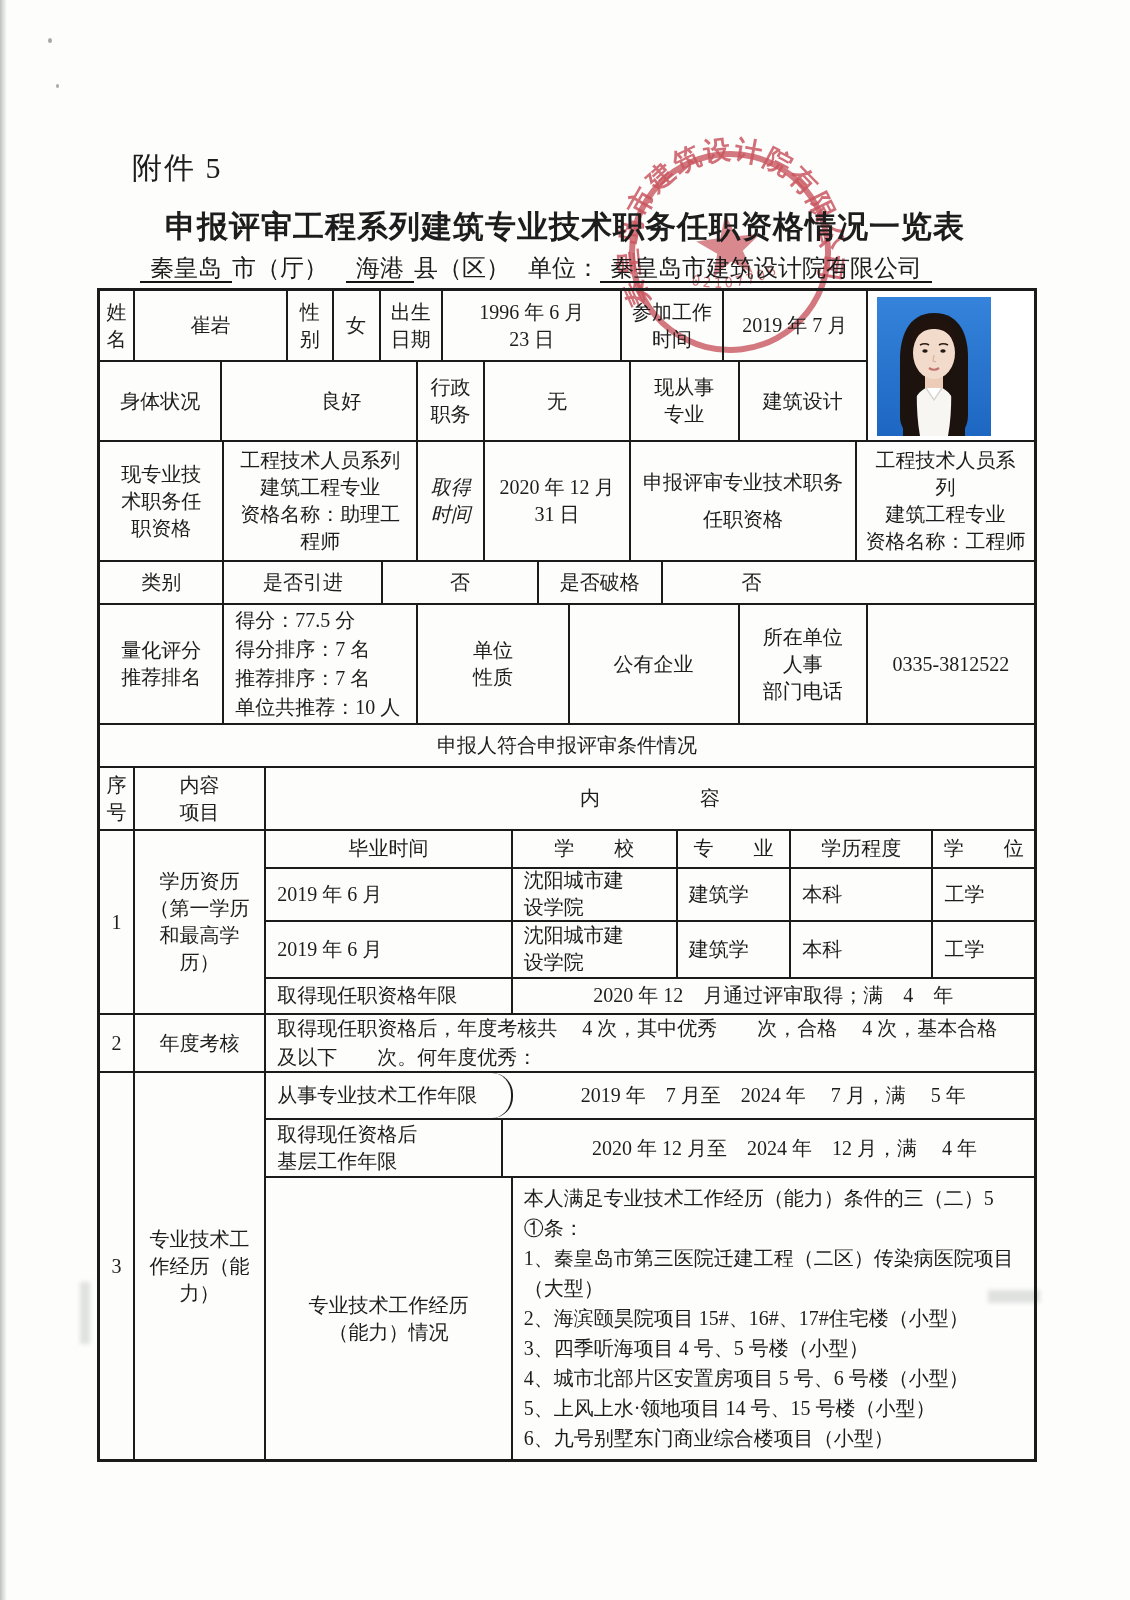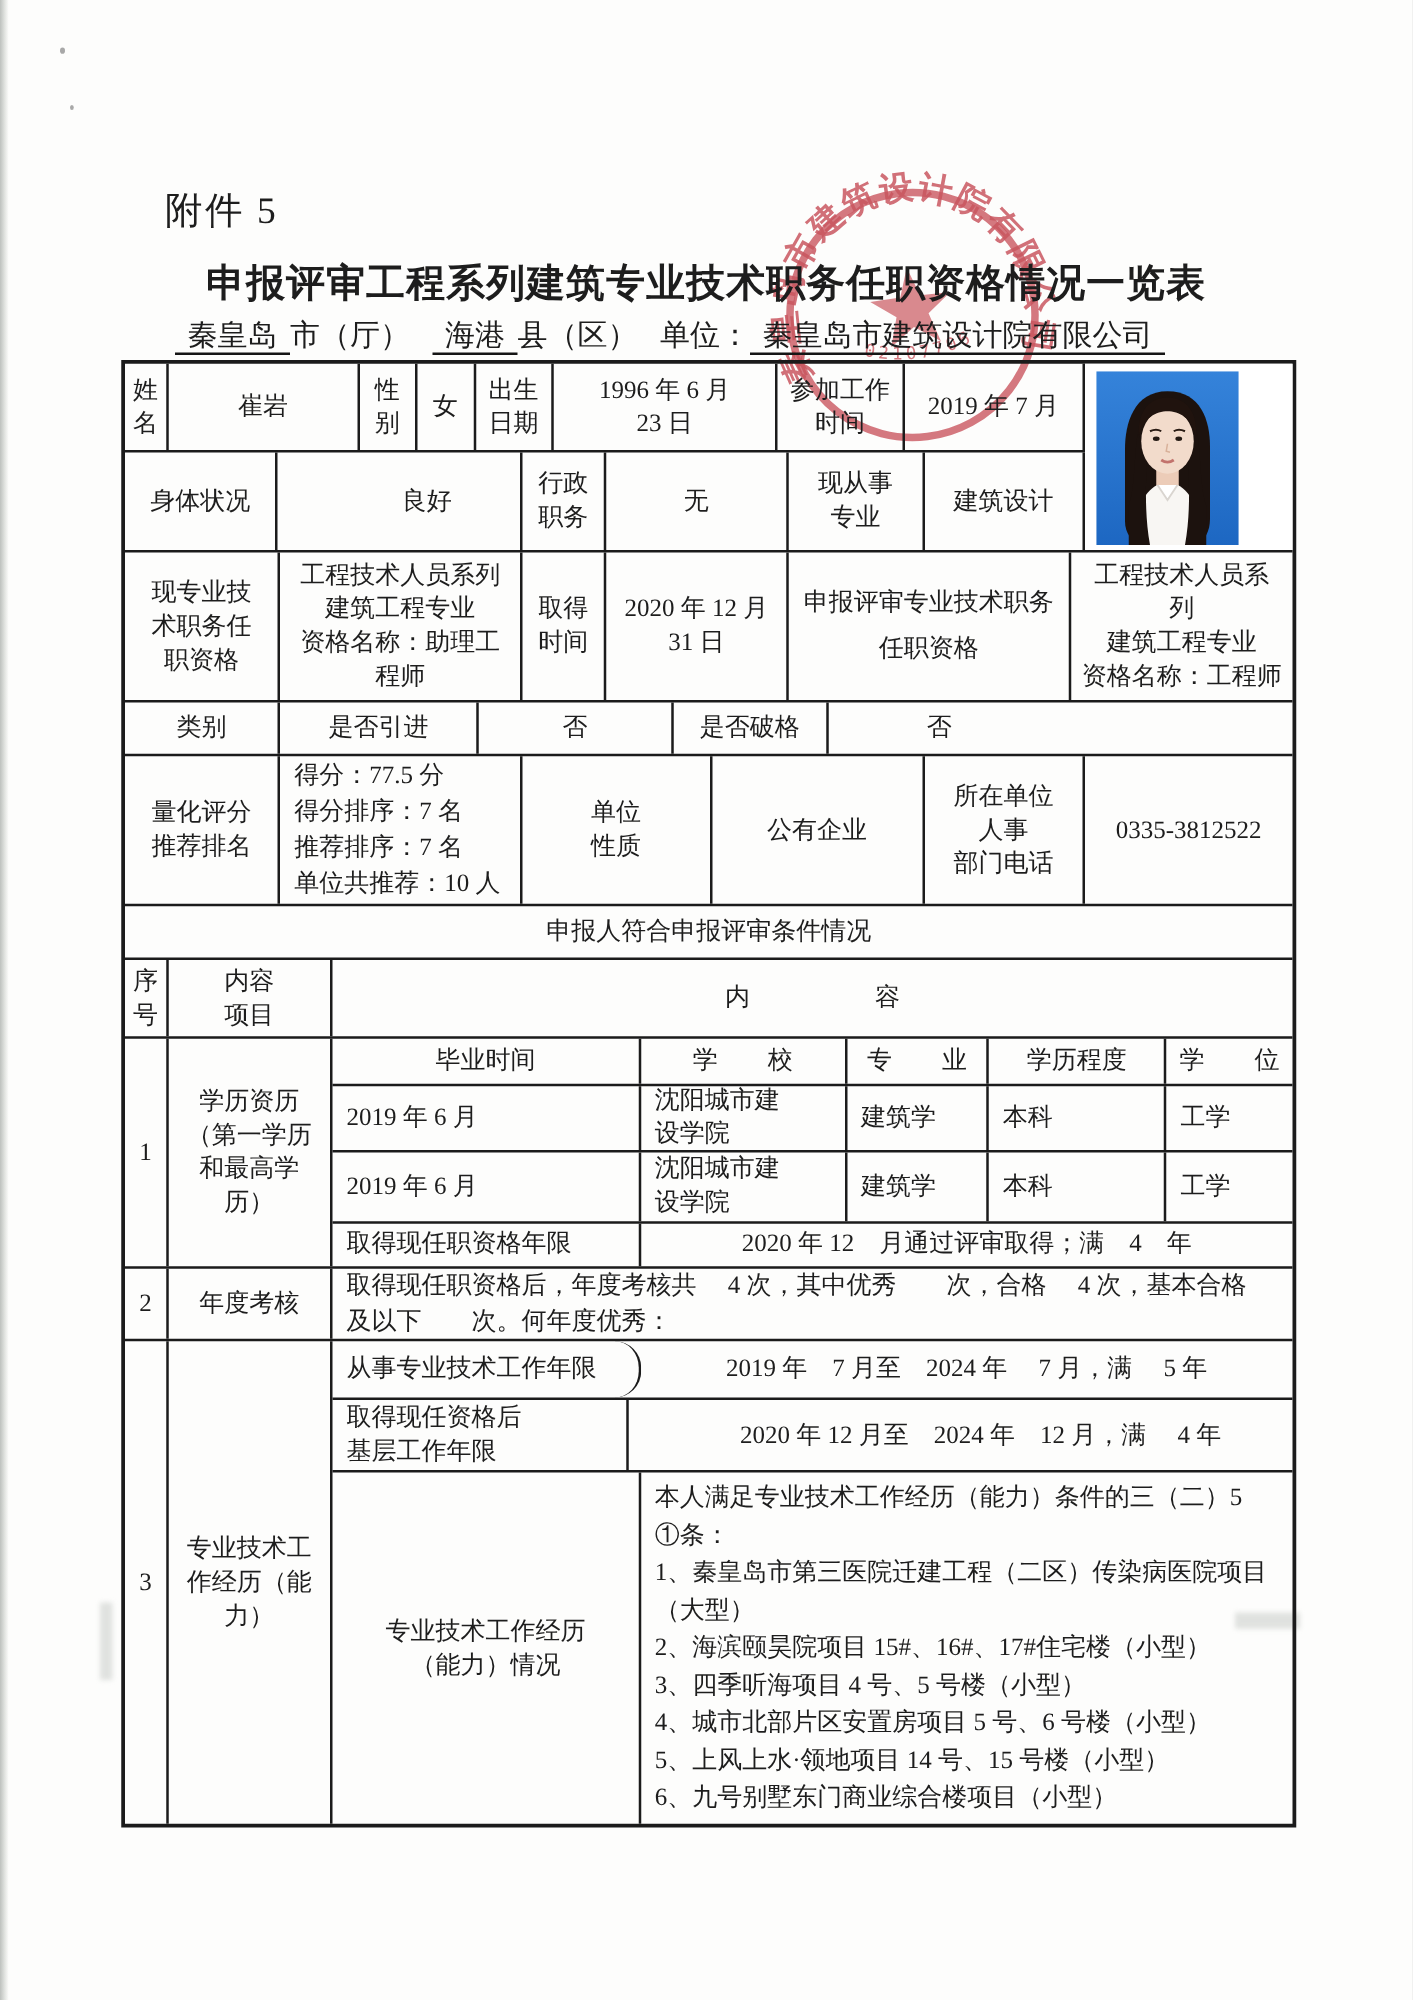--- a/index.html
+++ b/index.html
@@ -134,21 +134,21 @@
     </div>
 
     <div class="row" style="height:120px;">
       <div class="c" style="width:13.31%;">现专业技
 术职务任
 职资格</div>
       <div class="c" style="width:20.77%;">工程技术人员系列
 建筑工程专业
 资格名称：助理工
 程师</div>
-      <div class="c" style="width:7.14%;">取得
+      <div class="c" style="width:7.14%;font-style:italic;">取得
 时间</div>
       <div class="c" style="width:15.65%;">2020 年 12 月
 31 日</div>
       <div class="c lh38" style="width:24.17%;">申报评审专业技术职务
 任职资格</div>
       <div class="c cl" style="width:18.96%;">工程技术人员系
 列
 建筑工程专业
 资格名称：工程师</div>
     </div>

